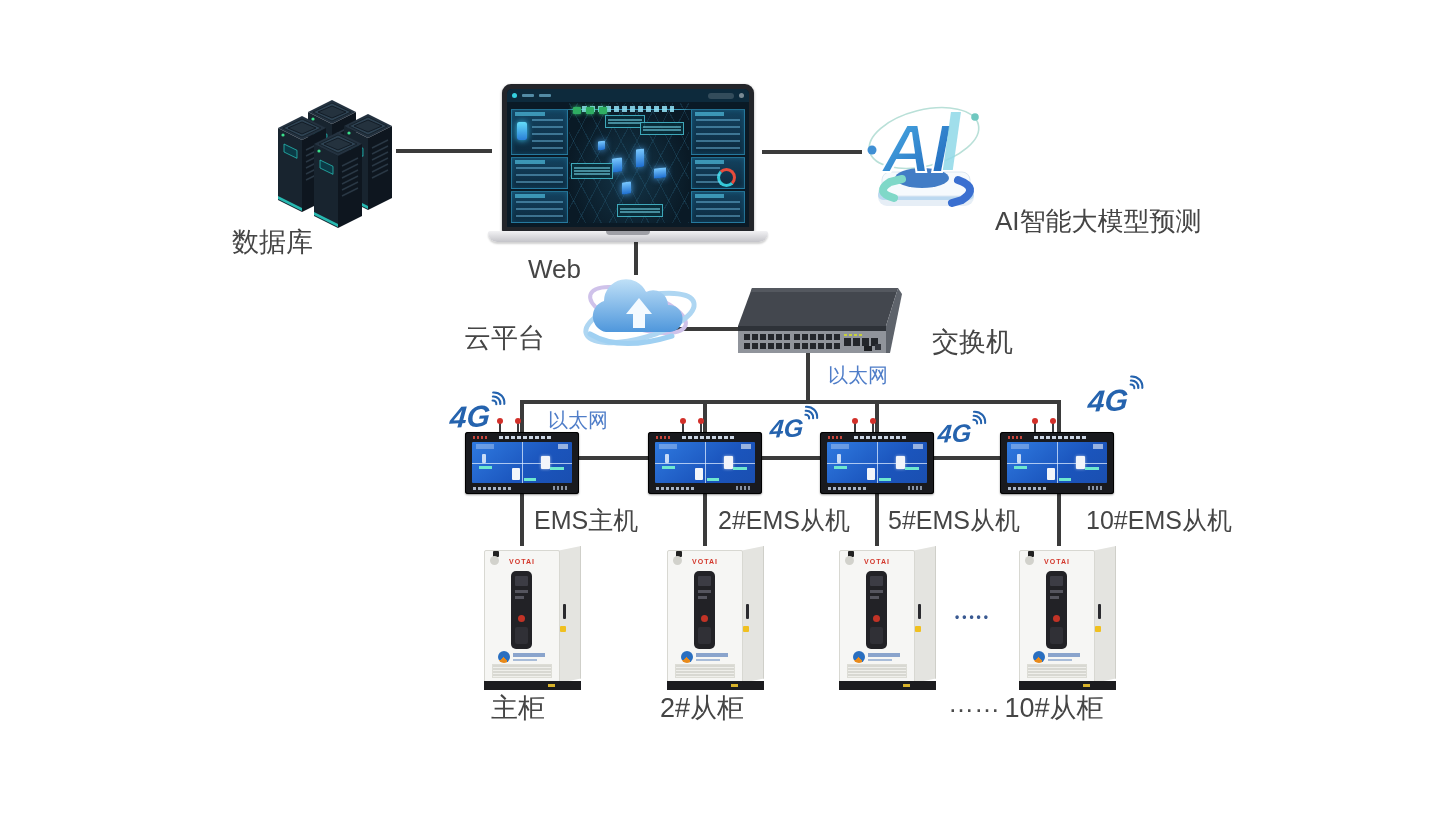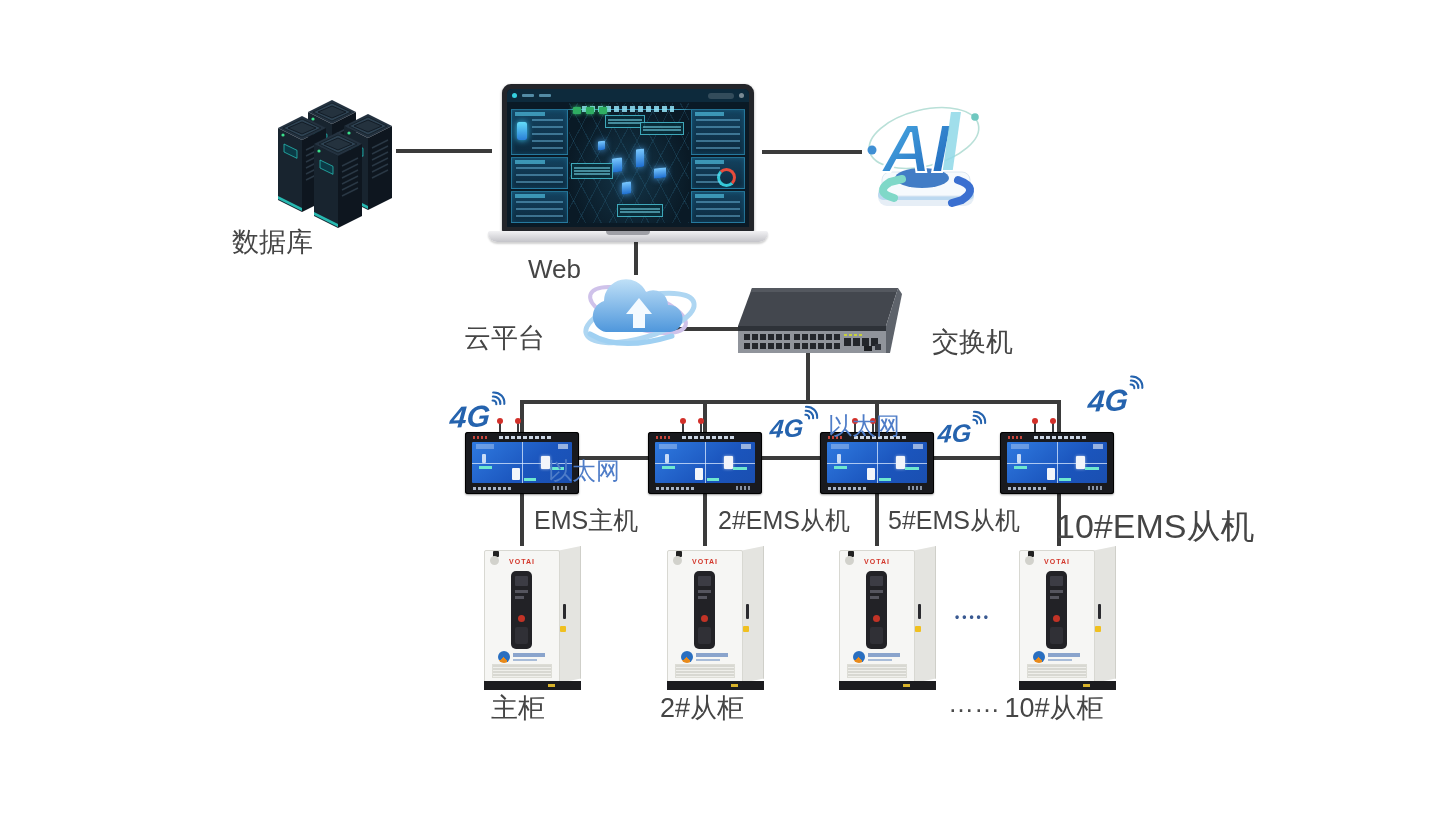--- a/index.html
+++ b/index.html
@@ -2,21 +2,21 @@
 <html><head>
 <meta charset="utf-8">
 <style>
   html,body{margin:0;padding:0;background:#fff;}
   .canvas{position:relative;width:1437px;height:820px;background:#ffffff;overflow:hidden;
           font-family:"Liberation Sans",sans-serif;}
   
   .ln{position:absolute;background:#3b3b3b;z-index:1;}
   
   .lbl{position:absolute;color:#454545;font-size:27px;z-index:5;white-space:nowrap;}
-  .lbl.blue{color:#4f7dc8;font-size:24px;margin-top:48px;}
+  .lbl.blue{color:#4f7dc8;font-size:20px;}
   .lbl.center{text-align:center;}
   
   .racks{position:absolute;left:278px;top:100px;width:120px;height:138px;z-index:2;}
   
   .laptop{position:absolute;left:488px;top:84px;width:280px;height:160px;z-index:2;}
   .lap-lid{position:absolute;left:14px;top:0;width:252px;height:148px;background:#23252a;
            border-radius:9px 9px 2px 2px;box-shadow:0 1px 3px rgba(0,0,0,.35);}
   .lap-base{position:absolute;left:0;top:147px;width:280px;height:11px;
             background:linear-gradient(#f2f2f4,#c4c4c9);border-radius:2px 2px 9px 9px;
             box-shadow:0 2px 2px rgba(0,0,0,.18);}
@@ -267,20 +267,21 @@
       <rect x="20" y="108" width="96" height="22" rx="9" fill="#e6eef6"></rect>
       <rect x="20" y="114" width="96" height="10" rx="5" fill="#bcd9f0"></rect>
       <rect x="24" y="96" width="88" height="24" rx="8" fill="#f6fafd" stroke="#dde8f2"></rect>
       <ellipse cx="64" cy="102" rx="27" ry="10" fill="#2f6fc0" opacity="0.9"></ellipse>
       <path d="M36 122 q-20 -6 -4 -16 l12 -3" fill="none" stroke="#7fd8c8" stroke-width="8" stroke-linecap="round"></path>
       <path d="M100 104 q22 8 4 20 l-10 3" fill="none" stroke="#3a6fd0" stroke-width="8" stroke-linecap="round"></path>
       <text x="24" y="96" font-family="Liberation Sans,sans-serif" font-size="68" font-weight="bold" font-style="italic" fill="url(#gAI)" stroke="#ffffff" stroke-width="2">AI</text>
       <rect x="98" y="36" width="10" height="58" fill="#8fd8e8" opacity="0.85" transform="skewX(-8)"></rect>
     </svg>
   </div>
+  <div class="lbl" style="left:995px;top:204px;font-size:26px">AI智能大模型预测</div>
 
   <div class="cloud">
     <svg viewBox="0 0 128 100" width="128" height="100">
       <defs>
         <linearGradient id="gCl" x1="0" y1="0" x2="0" y2="1">
           <stop offset="0" stop-color="#bfe0f7"></stop>
             <stop offset="1" stop-color="#4f97dc"></stop>
         </linearGradient>
       </defs>
       <ellipse cx="62" cy="48" rx="50" ry="18" fill="none" stroke="#cfc2ea" stroke-width="4" transform="rotate(18 62 48)"></ellipse>
@@ -461,21 +462,21 @@
     </div>
     <div class="ems-foot">
         <span class="ef-l"></span>
         <span class="ef-r"></span>
       </div>
   </div>
 
   <div class="lbl" style="left:534px;top:504px;font-size:25px">EMS主机</div>
   <div class="lbl" style="left:718px;top:504px;font-size:25px">2#EMS从机</div>
   <div class="lbl" style="left:888px;top:504px;font-size:25px">5#EMS从机</div>
-  <div class="lbl" style="left:1056px;top:504px;font-size:34px">10#EMS从机</div>
+  <div class="lbl" style="left:1086px;top:504px;font-size:25px">10#EMS从机</div>
 
   <div class="cab" style="left:484px;top:544px">
     <div class="cab-side">
         <span class="cab-handle"></span>
         <span class="cab-warn"></span>
       </div>
     <div class="cab-front">
       <span class="cab-nub"></span>
         <span class="cab-fan"></span>
       <div class="cab-brand">VOTAI</div>

